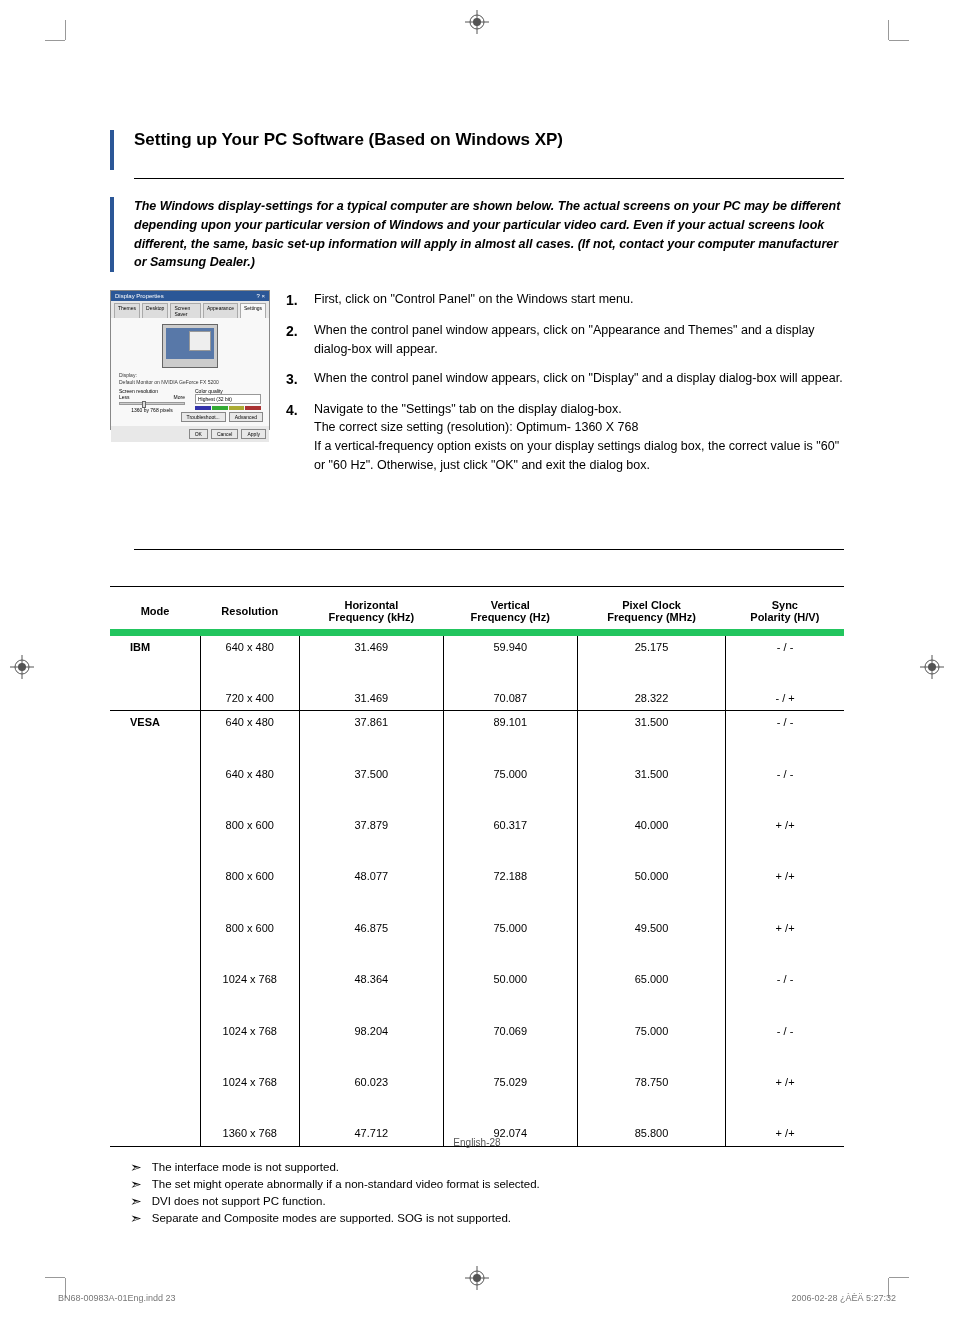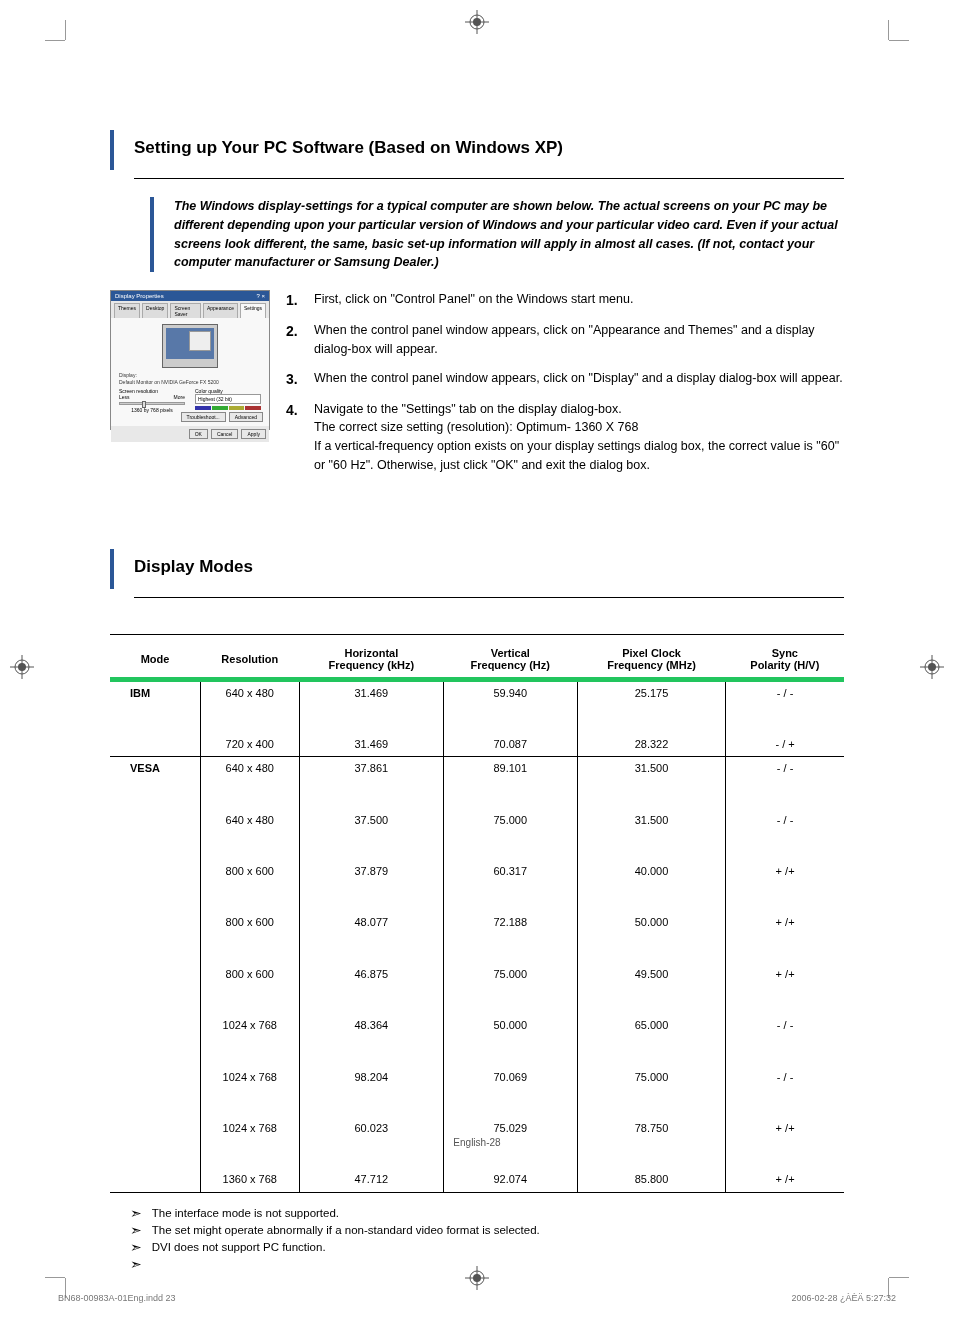--- a/index.html
+++ b/index.html
@@ -55,21 +55,21 @@
     .page {
       position: absolute;
       top: 40px;
       left: 65px;
       right: 65px;
       bottom: 60px;
       padding: 90px 45px 30px 45px;
     }
     .section-title-row {
       display: flex;
-      align-items: center;
+      align-items: flex-start;
       margin-bottom: 8px;
     }
     .blue-bar {
       width: 4px;
       height: 40px;
       background: #2b5797;
       margin-right: 20px;
     }
     .section-title {
       font-size: 17px;
@@ -77,21 +77,20 @@
       padding-bottom: 4px;
     }
     .title-underline {
       border-bottom: 1px solid #000;
       margin-left: 24px;
       margin-bottom: 18px;
     }
     .section-intro-row {
       display: flex;
       margin-bottom: 18px;
-      margin-left: 40px;
     }
     .blue-bar-sm {
       width: 4px;
       background: #2b5797;
       margin-right: 20px;
       flex-shrink: 0;
     }
     .intro-text {
       font-style: italic;
       font-weight: bold;
@@ -223,21 +222,21 @@
     .dm-table {
       width: 100%;
       border-collapse: collapse;
       margin-top: 6px;
       font-size: 11px;
     }
     .dm-table th {
       font-weight: bold;
       text-align: center;
       padding: 6px 4px;
-      border-bottom: 5px solid #22c55e;
+      border-bottom: 7px solid #22c55e;
       vertical-align: middle;
     }
     .dm-table td {
       text-align: center;
       padding: 18px 4px;
       border-right: 1px solid #000;
       line-height: 1.4;
     }
     .dm-table td:last-child { border-right: none; }
     .dm-table .mode-col {
@@ -423,24 +422,20 @@
         <div class="step">
           <div class="step-num">4.</div>
           <div style="white-space: pre-line;">Navigate to the "Settings" tab on the display dialog-box.
 The correct size setting (resolution): Optimum- 1360 X 768
 If a vertical-frequency option exists on your display settings dialog box, the correct value is "60" or "60 Hz". Otherwise, just click "OK" and exit the dialog box.</div>
         </div>
       </div>
   </div>
 
   <div class="section2">
-    <div class="section-title-row">
-      <div class="blue-bar"></div>
-      <div class="section-title">Display Modes</div>
-    </div>
     <div class="title-underline"></div>
 
     <div class="section-intro-row">
       <div class="blue-bar-sm"></div>
     </div>
 
     <div class="table-outer">
       <table class="dm-table">
         <thead>
           <tr id="dm-headers">
@@ -544,20 +539,21 @@
         <div class="note-item">
           <span class="note-arrow">➣</span>
           <span>The set might operate abnormally if a non-standard video format is selected.</span>
         </div>
         <div class="note-item">
           <span class="note-arrow">➣</span>
           <span>DVI does not support PC function.</span>
         </div>
         <div class="note-item">
           <span class="note-arrow">➣</span>
+          <span>Separate and Composite modes are supported. SOG is not supported.</span>
         </div>
       </div>
   </div>
 
   <div class="footer-page">English-28</div>
 </div>
 
 <div class="footer-left">BN68-00983A-01Eng.indd   23</div>
 <div class="footer-right">2006-02-28   ¿ÀÈÄ 5:27:32</div>
 

